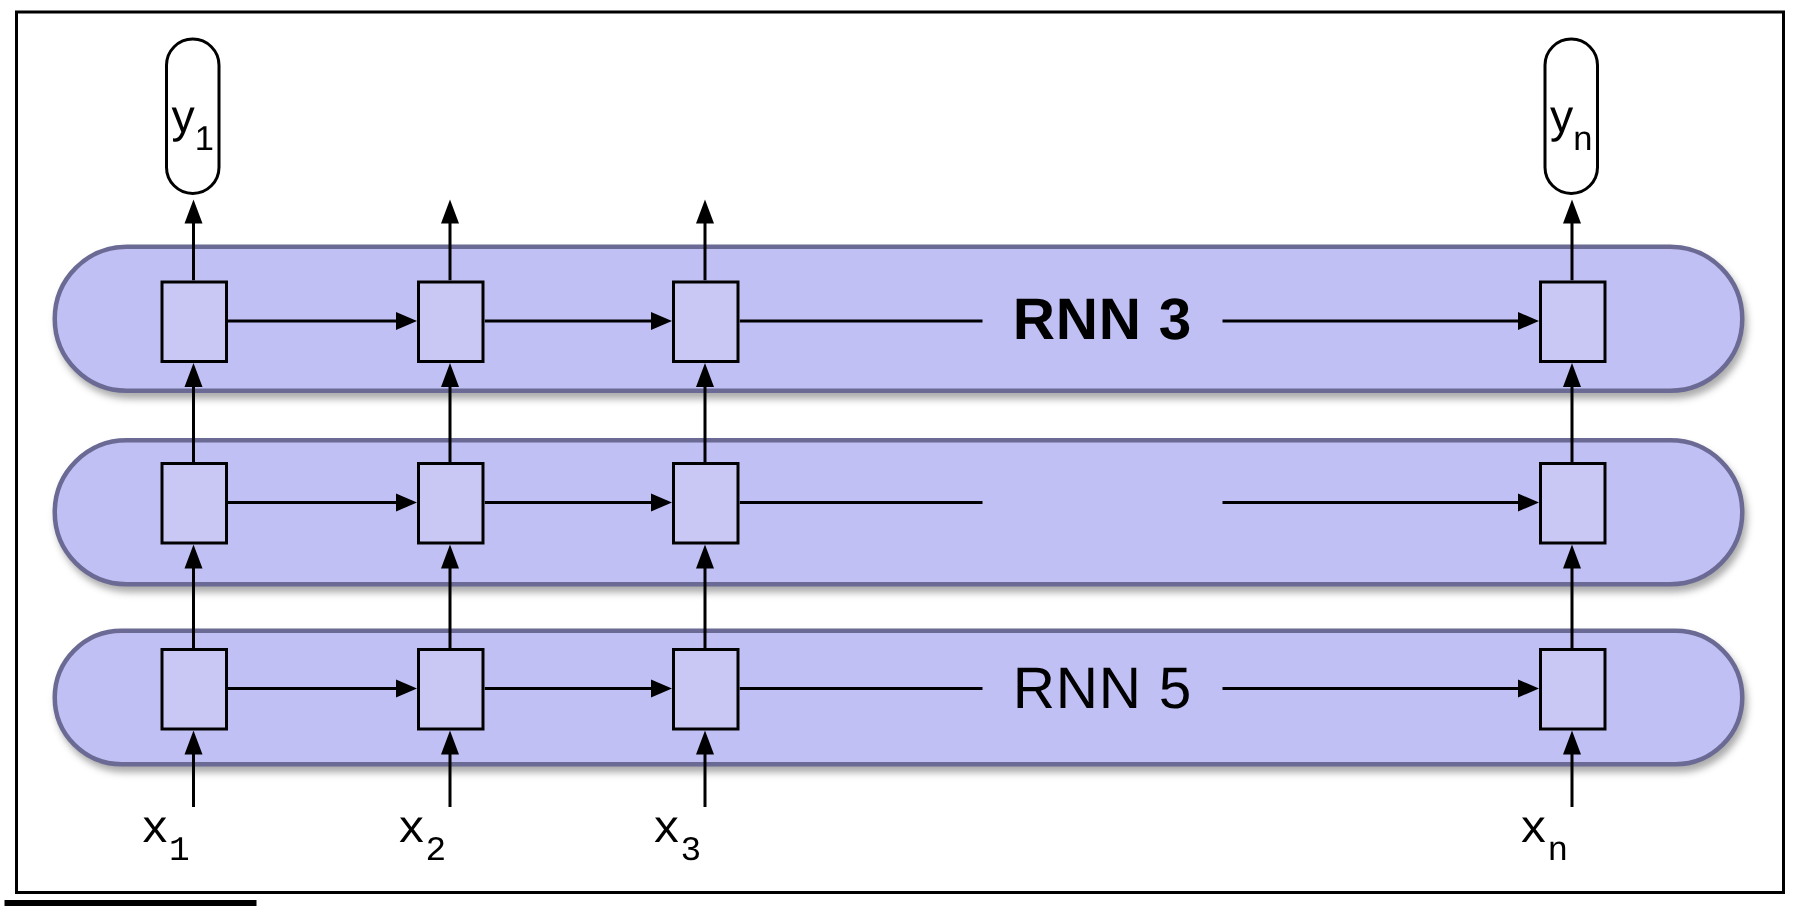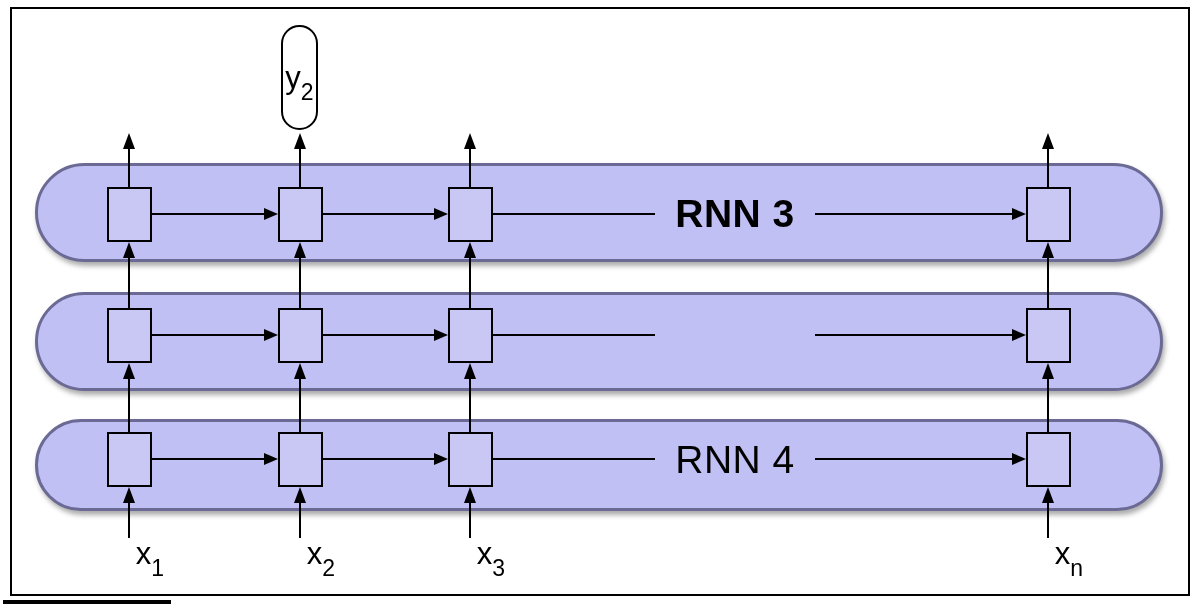--- a/index.html
+++ b/index.html
@@ -12,21 +12,21 @@
         box-shadow:2px 4px 5px rgba(70,70,70,0.45);}
   .band-label{position:absolute;width:160px;height:48px;line-height:48px;
         text-align:center;font-size:39px;letter-spacing:0.5px;background:transparent;}
   .cell{position:absolute;width:45px;height:55px;background:#c9c8f4;
         border:2px solid #000;box-sizing:border-box;}
   .capsule{position:absolute;top:25px;width:37px;height:105px;background:#ffffff;
         border:2px solid #000;border-radius:19px;box-sizing:border-box;
         display:flex;align-items:center;justify-content:center;}
   .node-label{font-size:31px;white-space:nowrap;}
   .node-label sub{font-size:23px;position:relative;top:5px;left:0px;line-height:0;}
-  .x-label{position:absolute;top:536px;width:70px;text-align:right;font-size:31px;}
+  .x-label{position:absolute;top:536px;width:70px;text-align:left;font-size:31px;font-family:Liberation Mono, monospace;}
   .hline{position:absolute;height:2px;background:#000;}
   .vline{position:absolute;width:2px;background:#000;}
   .head-up{position:absolute;width:0;height:0;
            border-left:6px solid transparent;border-right:6px solid transparent;
            border-bottom:16px solid #000;}
   .head-right{position:absolute;width:0;height:0;
            border-top:6px solid transparent;border-bottom:6px solid transparent;
            border-left:14px solid #000;}
   .rule{position:absolute;left:3px;top:600px;width:168px;height:4px;background:#000;}
 </style>
@@ -109,24 +109,27 @@
   <div class="cell" style="left:278px;top:308px;"></div>
   <div class="cell" style="left:448px;top:308px;"></div>
   <div class="cell" style="left:1026px;top:308px;"></div>
 
   <div class="cell" style="left:107px;top:432px;"></div>
   <div class="cell" style="left:278px;top:432px;"></div>
   <div class="cell" style="left:448px;top:432px;"></div>
   <div class="cell" style="left:1026px;top:432px;"></div>
 
   <div class="band-label" style="left:655px;top:190px;font-weight:bold;">RNN 3</div>
-  <div class="band-label" style="left:655px;top:436px;">RNN 4</div>
+  <div class="band-label" style="left:655px;top:436px;">RNN 5</div>
 
-  <div class="capsule" style="left:281px;">
-    <span class="node-label"><span>y</span><sub>2</sub></span>
+  <div class="capsule" style="left:110px;">
+    <span class="node-label"><span>y</span><sub>1</sub></span>
+  </div>
+  <div class="capsule" style="left:1029px;">
+    <span class="node-label"><span>y</span><sub>n</sub></span>
   </div>
 
   <div class="x-label" style="left:94px;">
     <span class="node-label"><span>x</span><sub>1</sub></span>
   </div>
   <div class="x-label" style="left:265px;">
     <span class="node-label"><span>x</span><sub>2</sub></span>
   </div>
   <div class="x-label" style="left:435px;">
     <span class="node-label"><span>x</span><sub>3</sub></span>

